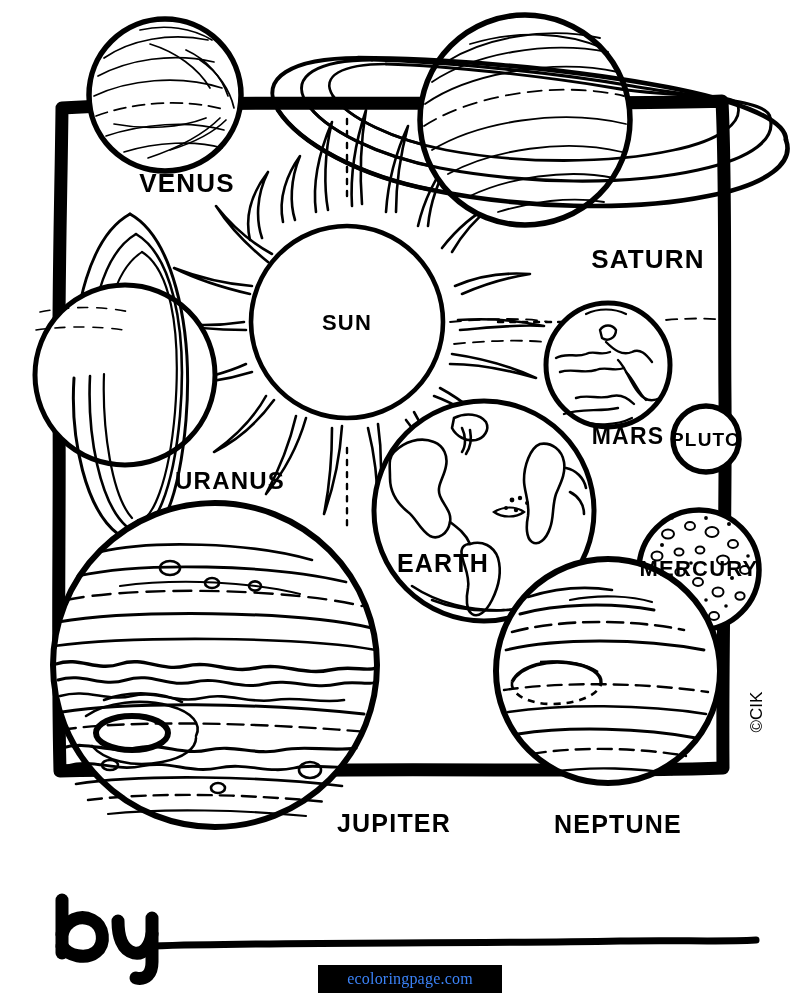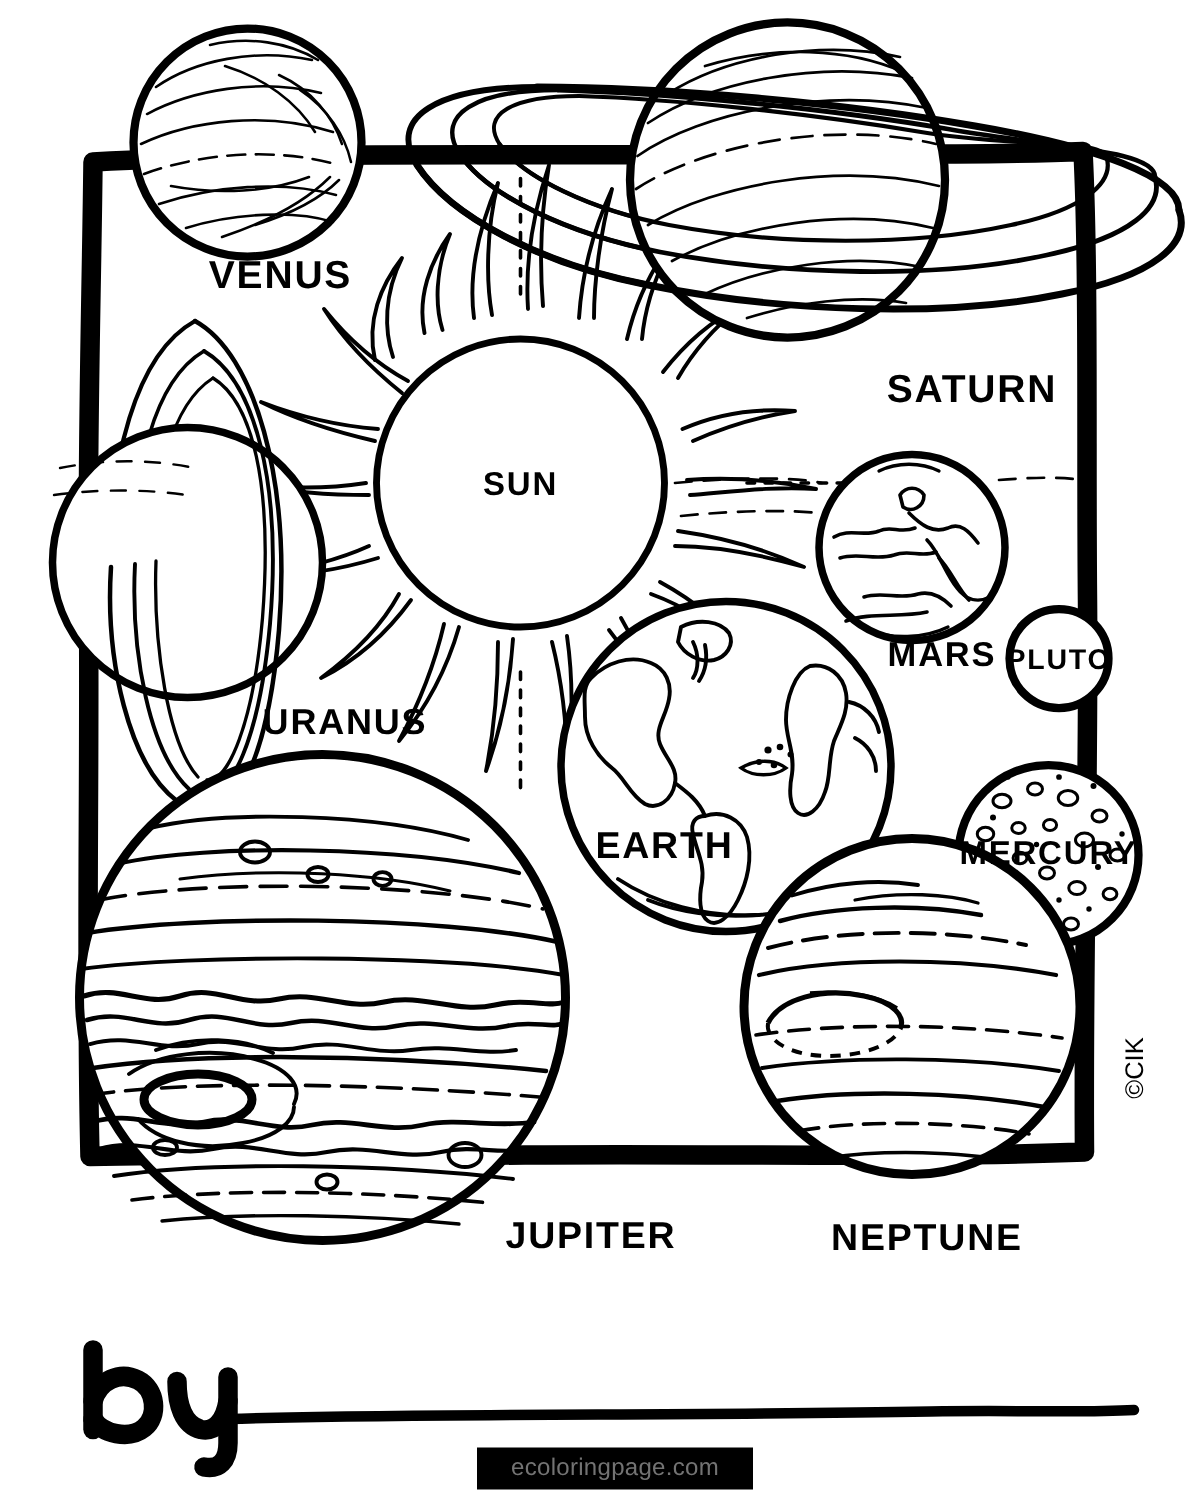--- a/index.html
+++ b/index.html
@@ -34,22 +34,22 @@
     stroke: none;
   }
   .watermark-bar {
     position: absolute;
     background: #000000;
     display: flex;
     align-items: center;
     justify-content: center;
   }
   .watermark-text {
-    color: #737373;
-    font-family: Liberation Sans, sans-serif;
+    color: #3b82f6;
+    font-family: Liberation Serif, serif;
     font-size: 16px;
     letter-spacing: 0.2px;
     line-height: 1;
     white-space: nowrap;
   }
 </style>
 </head>
 <body>
 
 <div id="page">

